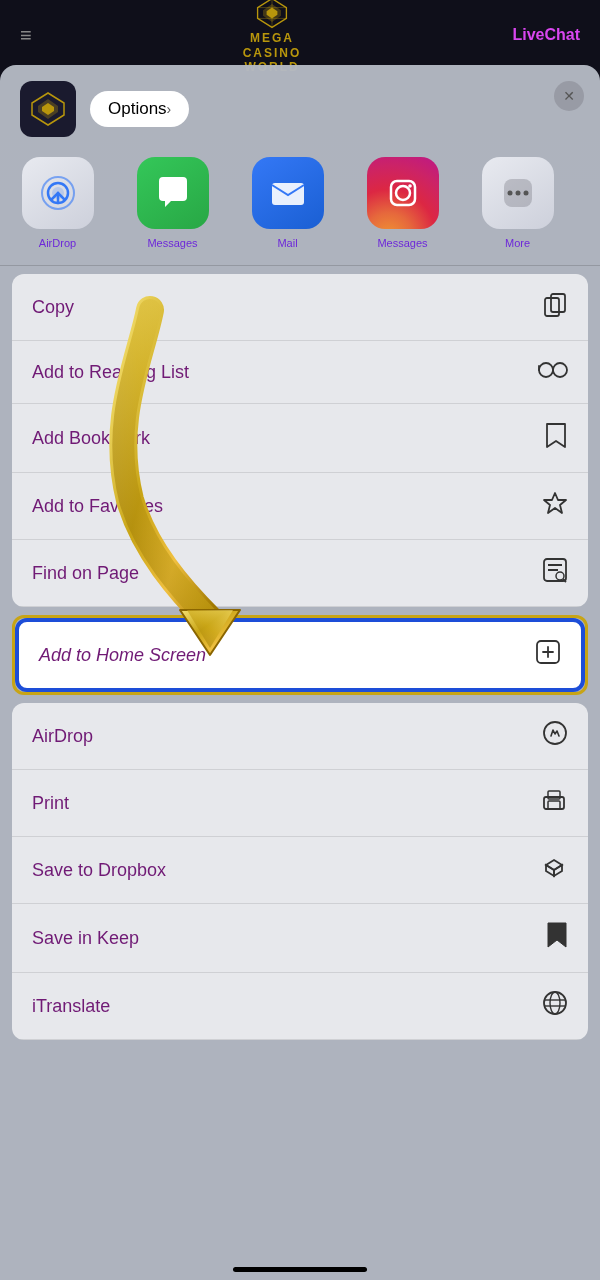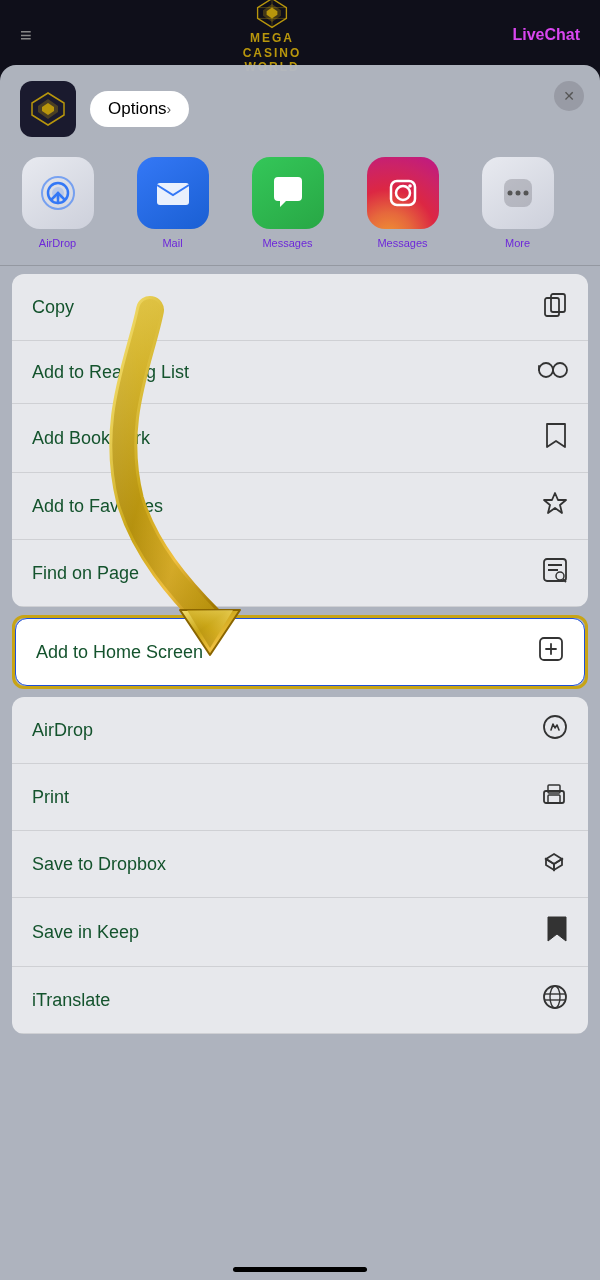--- a/index.html
+++ b/index.html
@@ -228,34 +228,35 @@
       border-radius: 0;
     }
 
     .action-group .action-item:first-child {
       border-radius: 0;
       margin: 0;
     }
 
     .action-label {
       font-size: 18px;
-      color: #14532d;
+      color: #701a75;
     }
 
     .action-icon {
       color: #333;
       font-size: 22px;
     }
 
     
     .action-item.highlighted {
       background: #fff;
-      border: 1px solid #1d4ed8;
+      border: 4px solid #1d4ed8;
       border-radius: 12px !important;
       margin: 0 !important;
+      font-style: italic;
     }
 
     .action-group-highlighted {
       margin: 8px 12px;
       border-radius: 12px;
       overflow: visible;
       border: 3px solid #c8a415;
     }
 
     
@@ -329,36 +330,36 @@
           <circle cx="22" cy="22" r="16" fill="none" stroke="#3478f6" stroke-width="2" opacity="0.6"></circle>
           <circle cx="22" cy="22" r="6" fill="#3478f6" opacity="0.2"></circle>
           <path d="M16 28 L22 22 L28 28" fill="none" stroke="#3478f6" stroke-width="2.5" stroke-linecap="round"></path>
           <line x1="22" y1="22" x2="22" y2="32" stroke="#3478f6" stroke-width="2.5" stroke-linecap="round"></line>
         </svg>
       </div>
       <span class="app-label">AirDrop</span>
     </div>
 
     <div class="share-app-item">
+      <div class="app-icon-circle app-icon-messages">
+        <svg width="44" height="44" viewBox="0 0 44 44">
+          <path d="M8 10 Q8 6 12 6 L32 6 Q36 6 36 10 L36 26 Q36 30 32 30 L20 30 L14 36 L14 30 L12 30 Q8 30 8 26 Z" fill="white"></path>
+        </svg>
+      </div>
+      <span class="app-label">Messages</span>
+    </div>
+
+    <div class="share-app-item">
       <div class="app-icon-circle app-icon-mail">
         <svg width="44" height="44" viewBox="0 0 44 44">
           <rect x="6" y="12" width="32" height="22" rx="3" fill="white" opacity="0.9"></rect>
           <path d="M6 14 L22 24 L38 14" fill="none" stroke="#3478f6" stroke-width="2"></path>
         </svg>
       </div>
       <span class="app-label">Mail</span>
-    </div>
-
-    <div class="share-app-item">
-      <div class="app-icon-circle app-icon-messages">
-        <svg width="44" height="44" viewBox="0 0 44 44">
-          <path d="M8 10 Q8 6 12 6 L32 6 Q36 6 36 10 L36 26 Q36 30 32 30 L20 30 L14 36 L14 30 L12 30 Q8 30 8 26 Z" fill="white"></path>
-        </svg>
-      </div>
-      <span class="app-label">Messages</span>
     </div>
 
     <div class="share-app-item">
       <div class="app-icon-circle app-icon-instagram">
         <svg width="44" height="44" viewBox="0 0 44 44">
           <rect x="10" y="10" width="24" height="24" rx="6" fill="none" stroke="white" stroke-width="2.5"></rect>
           <circle cx="22" cy="22" r="7" fill="none" stroke="white" stroke-width="2.5"></circle>
           <circle cx="29" cy="15" r="1.8" fill="white"></circle>
         </svg>
       </div>

